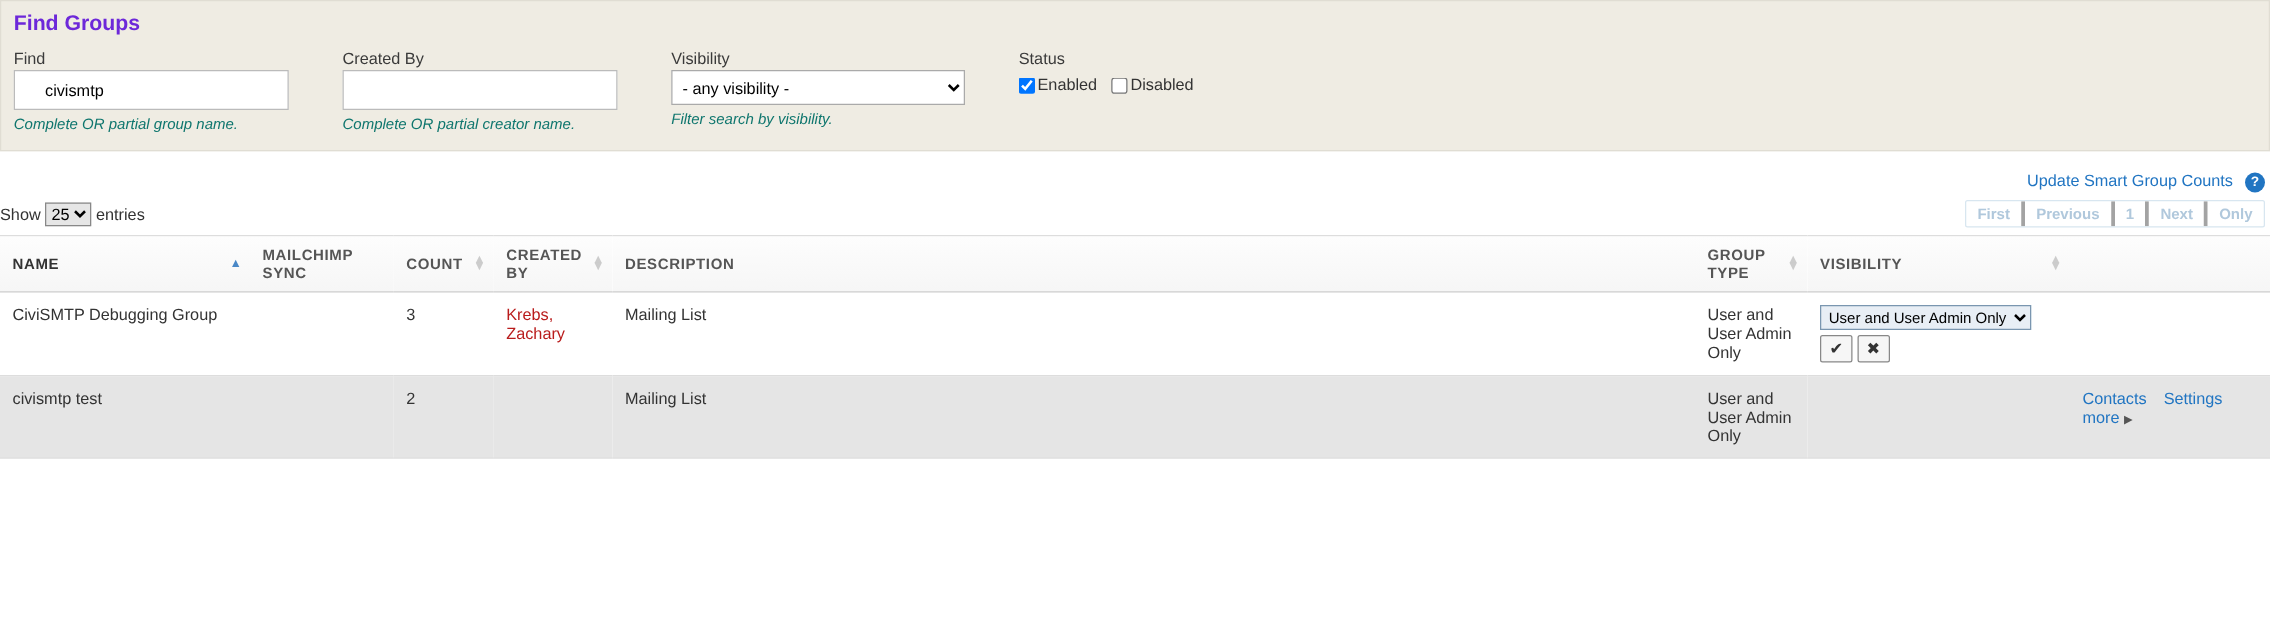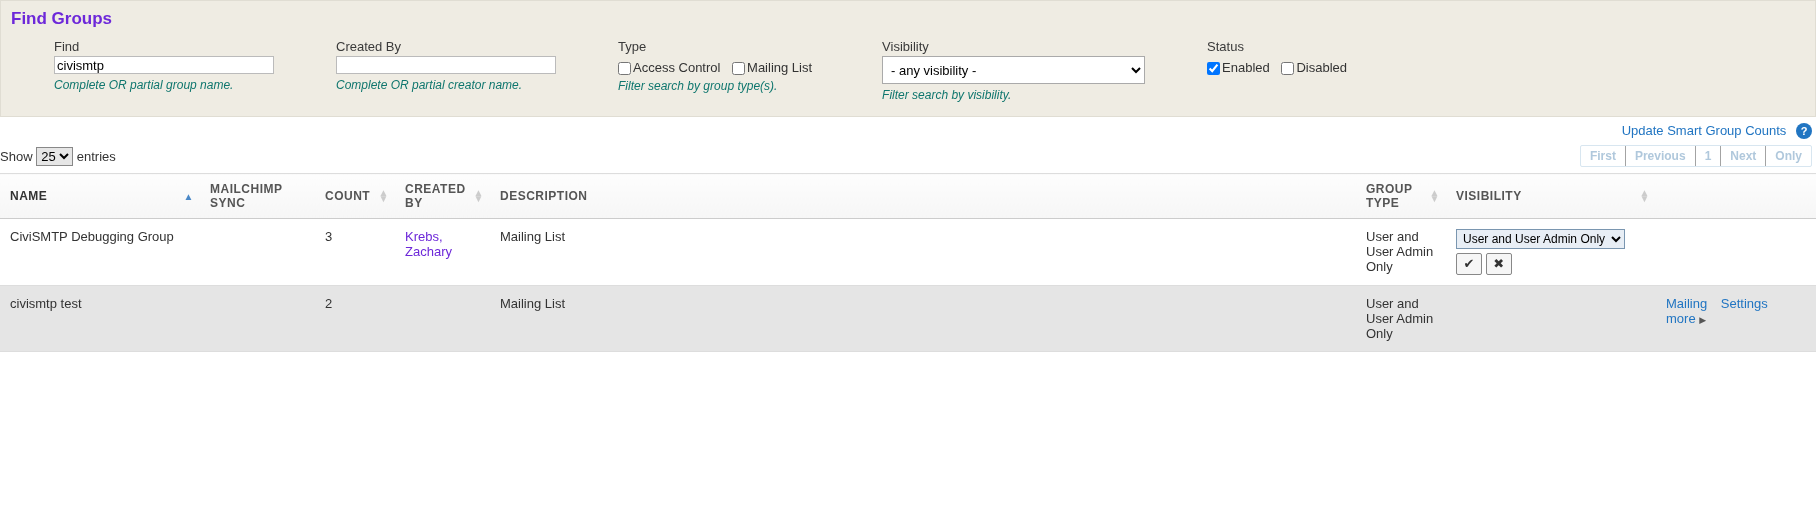--- a/index.html
+++ b/index.html
@@ -1,50 +1,50 @@
 <!DOCTYPE html>
 <html><head>
 <meta charset="utf-8">
 <style>
 * { box-sizing: border-box; margin: 0; padding: 0; }
 body { font-family: Arial, Helvetica, sans-serif; font-size: 13px; color: #333; background: #fff; }
 
 .search-panel { background: #efece3; padding: 8px 10px 14px 10px; border: 1px solid #e0ddd3; }
 .search-panel h2 { font-size: 17px; font-weight: bold; color: #6d28d9; margin-bottom: 10px; }
-.form-row { display: flex; gap: 62px; margin-left: 43px; }
+.form-row { display: flex; gap: 43px; }
 .form-item { display: flex; flex-direction: column; }
 .form-item label.fl { color: #3a3a3a; font-size: 13px; margin-bottom: 2px; }
-.form-item input[type=text] { border: 1px solid #bbb; background: #fff; padding: 4px 2px; font-size: 13px; width: 220px; height: 18px; }
+.form-item input[type=text] { border: 1px solid #bbb; background: #fff; padding: 4px 24px; font-size: 13px; width: 220px; height: 32px; }
 .hint { color: #0f766e; font-style: italic; font-size: 12px; margin-top: 4px; }
 .cb-line { margin-top: 4px; }
 .cb-line label { font-size: 13px; color: #333; margin-right: 8px; }
 .cb-line input[type=checkbox] { vertical-align: middle; margin-right: 2px; }
-select.vis { border: 1px solid #aaa; background: #fff; padding: 4px; font-size: 13px; width: 263px; height: 28px; }
+select.vis { border: 1px solid #aaa; background: #fff; padding: 4px; font-size: 13px; width: 235px; height: 28px; }
 
-.under-bar { display: flex; justify-content: space-between; align-items: center; padding: 6px 4px 4px 0; }
+.under-bar { display: flex; justify-content: space-between; align-items: center; padding: 16px 4px 4px 0; }
 .update-link { color: #2175c2; font-size: 13px; margin-right: 6px; cursor: pointer; }
 .help-icon { display: inline-block; width: 16px; height: 16px; background: #2175c2; color: #fff; border-radius: 50%; font-size: 11px; font-weight: bold; text-align: center; line-height: 16px; cursor: pointer; }
 
 .dt-header { display: flex; justify-content: space-between; align-items: center; padding: 2px 4px 6px 0; }
 .length-ctrl select { border: 1px solid #888; background: #e6e6e6; font-size: 13px; }
 .pager { display: flex; border: 1px solid #d8e6f0; border-radius: 2px; overflow: hidden; font-weight: bold; }
-.pager span { padding: 3px 9px; color: #b0c8dc; font-size: 12px; border-left: 1px solid #a3a3a3; cursor: pointer; }
+.pager span { padding: 3px 9px; color: #b0c8dc; font-size: 12px; border-left: 3px solid #a3a3a3; cursor: pointer; }
 .pager span:first-child { border-left: none; }
 
 table.grid { width: 100%; border-collapse: collapse; }
 table.grid thead th { text-align: left; font-size: 12px; font-weight: bold; color: #555; padding: 8px 10px; background: linear-gradient(#fdfdfd,#f6f6f6); border-top: 1px solid #ddd; border-bottom: 1px solid #ccc; position: relative; letter-spacing: 0.5px; }
 table.grid thead th.sorted { color: #333; }
 .sort-icon { position: absolute; right: 6px; top: 50%; transform: translateY(-50%); font-size: 10px; }
 .sort-up { color: #4a88c7; }
 .sort-both { color: #ccc; line-height: 0.6; }
 th.desc-col { background: linear-gradient(#e8e8e8,#dcdcdc); }
 table.grid tbody td { padding: 10px; vertical-align: top; font-size: 13px; border-bottom: 1px solid #ddd; }
 table.grid tbody tr.odd td { background: #fff; }
 table.grid tbody tr.even td { background: #e5e5e5; }
-a.link { color: #6d28d9; text-decoration: none; }
+a.link { color: #b91c1c; text-decoration: none; }
 
 .inline-edit select { border: 1px solid #7a96b0; background: #e8eef5; font-size: 12px; padding: 1px 2px; }
 .ie-btns { margin-top: 4px; }
 .ie-btn { display: inline-block; border: 1px solid #888; background: #f6f6f6; width: 26px; height: 22px; text-align: center; line-height: 20px; font-size: 13px; cursor: pointer; border-radius: 2px; }
 .actions a { color: #2175c2; margin-right: 10px; font-size: 13px; cursor: pointer; }
 .more-caret { font-size: 9px; color: #555; }
 </style>
 </head>
 <body>
 
@@ -57,28 +57,20 @@
       <input type="text" value="civismtp" style="">
       <span class="hint">Complete OR partial group name.</span>
     </div>
 
     <div class="form-item">
       <label class="fl">Created By</label>
       <input type="text" value="" style="">
       <span class="hint">Complete OR partial creator name.</span>
     </div>
 
-    <div class="form-item">
-      <label class="fl">Type</label>
-      <div class="cb-line">
-        <label><input type="checkbox" style=""><span>Access Control</span></label>
-        <label><input type="checkbox" style=""><span>Mailing List</span></label>
-      </div>
-      <span class="hint">Filter search by group type(s).</span>
-    </div>
 
     <div class="form-item">
       <label class="fl">Visibility</label>
       <select class="vis">
         <option>- any visibility -</option>
       </select>
       <span class="hint">Filter search by visibility.</span>
     </div>
 
     <div class="form-item">
@@ -159,19 +151,19 @@
     </tr>
     <tr class="even">
       <td>civismtp test</td>
       <td></td>
       <td>2</td>
       <td></td>
       <td>Mailing List</td>
       <td>User and User Admin Only</td>
       <td></td>
       <td class="actions">
-        <a>Mailing</a>
+        <a>Contacts</a>
         <a>Settings</a>
         <a><span>more</span> <span class="more-caret">▶</span></a>
       </td>
     </tr>
   </tbody>
 </table>
 
 </body></html>

